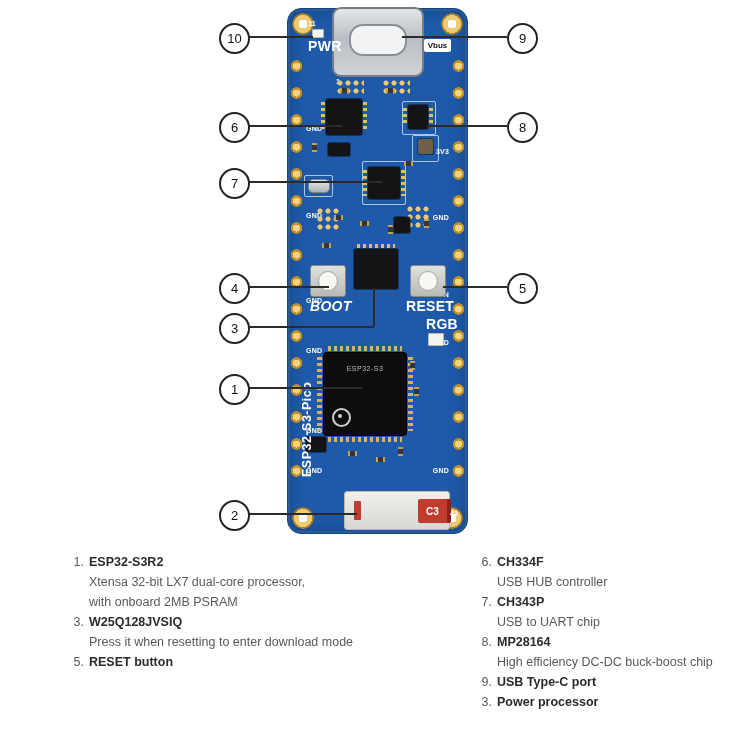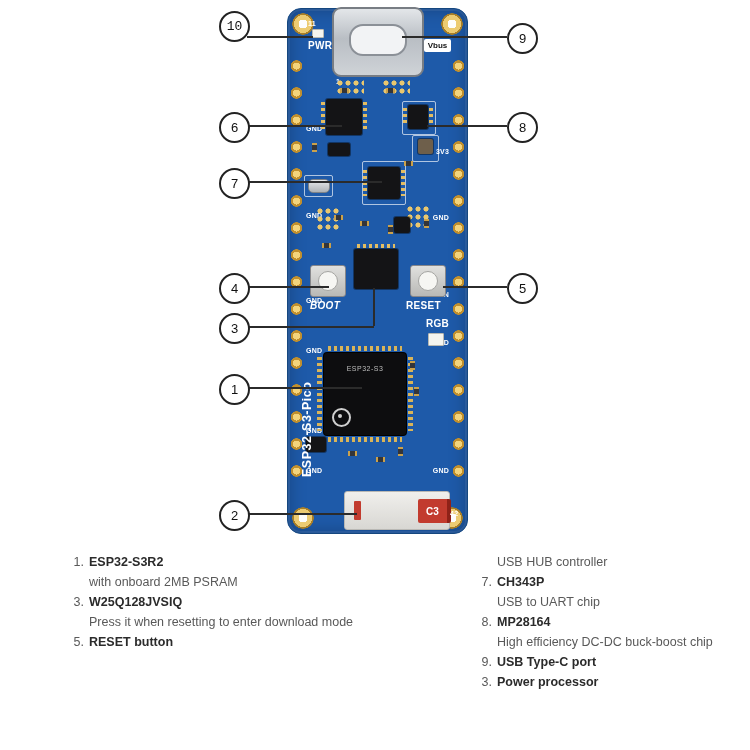--- a/index.html
+++ b/index.html
@@ -9,21 +9,21 @@
   
   .board { position:absolute; background:#1e5aa9; border:1px solid #15477f; border-radius:14px;
            box-shadow: inset 0 0 0 2px rgba(255,255,255,0.07), inset 0 0 18px rgba(0,0,0,0.28); }
   .hole { position:absolute; width:22px; height:22px; border-radius:50%;
           background: radial-gradient(circle, #fdfdfd 0 4.5px, #eccb72 4.5px 9px, #a87f28 9px 10.5px, rgba(0,0,0,0) 11px); }
   .pin-strip { position:absolute; top:44px; bottom:44px; width:15px; background-repeat:repeat-y;
           background-image: radial-gradient(circle at 7.5px 13px, #f3d47c 0 3.5px, #c08f2e 3.5px 5.5px, rgba(0,0,0,0) 6px);
           background-size:15px 27px; }
   .plabel { position:absolute; color:#fff; font-size:7px; font-weight:bold; line-height:8px; letter-spacing:0.2px; }
   .plabel.r { text-align:right; }
-  .sk { position:absolute; color:#fff; font-size:10px; font-weight:bold; letter-spacing:0.3px; line-height:10px; }
+  .sk { position:absolute; color:#fff; font-size:14px; font-weight:bold; letter-spacing:0.3px; line-height:10px; }
   .sk.tiny { font-size:7px; }
 
   .usb { position:absolute; width:88px; height:66px; border:2px solid #787d84; border-radius:9px;
          background: linear-gradient(180deg, #e3e6e9 0%, #b9bec4 45%, #cfd3d7 100%); }
   .usb-inner { position:absolute; left:15px; right:15px; top:15px; bottom:19px; border-radius:14px;
          background:#f2f3f5; border:2px solid #8b9097; }
 
   .vbus-box { position:absolute; width:27px; height:13px; background:#fff; border-radius:2px;
          display:flex; align-items:center; justify-content:center; }
   .vbus-box span { color:#111; font-size:8px; font-weight:bold; }
@@ -197,47 +197,51 @@
   <div class="cline" style="left:247px; top:125px; width:95px;"></div>
   <div class="cline" style="left:427px; top:125px; width:80px;"></div>
   <div class="cline" style="left:247px; top:181px; width:135px;"></div>
   <div class="cline" style="left:247px; top:286px; width:82px;"></div>
   <div class="cline" style="left:443px; top:286px; width:64px;"></div>
   <div class="cline" style="left:247px; top:326px; width:127px;"></div>
   <div class="cline-v" style="left:373px; top:288px; height:38px;"></div>
   <div class="cline" style="left:247px; top:387px; width:115px;"></div>
   <div class="cline" style="left:247px; top:513px; width:110px;"></div>
 
-  <div class="co" style="left:219px; top:11px;font-family:Liberation Mono, monospace;">10</div>
+  <div class="co" style="left:219px; top:23px;">10</div>
   <div class="co" style="left:507px; top:23px;">9</div>
   <div class="co" style="left:219px; top:112px;">6</div>
   <div class="co" style="left:507px; top:112px;">8</div>
   <div class="co" style="left:219px; top:168px;">7</div>
   <div class="co" style="left:219px; top:273px;">4</div>
   <div class="co" style="left:507px; top:273px;">5</div>
   <div class="co" style="left:219px; top:313px;">3</div>
   <div class="co" style="left:219px; top:374px;">1</div>
   <div class="co" style="left:219px; top:500px;">2</div>
 
   <div class="legend">
     <div class="lcol lft">
       <div class="lline">
         <span class="lnum">1.</span><span class="lname">ESP32-S3R2</span>
       </div>
+      <div class="ldesc">Xtensa 32-bit LX7 dual-core processor,</div>
       <div class="ldesc">with onboard 2MB PSRAM</div>
       <div class="lline">
         <span class="lnum">3.</span><span class="lname">W25Q128JVSIQ</span>
       </div>
       <div class="ldesc">Press it when resetting to enter download mode</div>
       <div class="lline">
         <span class="lnum">5.</span><span class="lname">RESET button</span>
       </div>
     </div>
 
     <div class="lcol rgt">
+      <div class="lline">
+        <span class="lnum">6.</span><span class="lname">CH334F</span>
+      </div>
       <div class="ldesc">USB HUB controller</div>
       <div class="lline">
         <span class="lnum">7.</span><span class="lname">CH343P</span>
       </div>
       <div class="ldesc">USB to UART chip</div>
       <div class="lline">
         <span class="lnum">8.</span><span class="lname">MP28164</span>
       </div>
       <div class="ldesc">High efficiency DC-DC buck-boost chip</div>
       <div class="lline">

